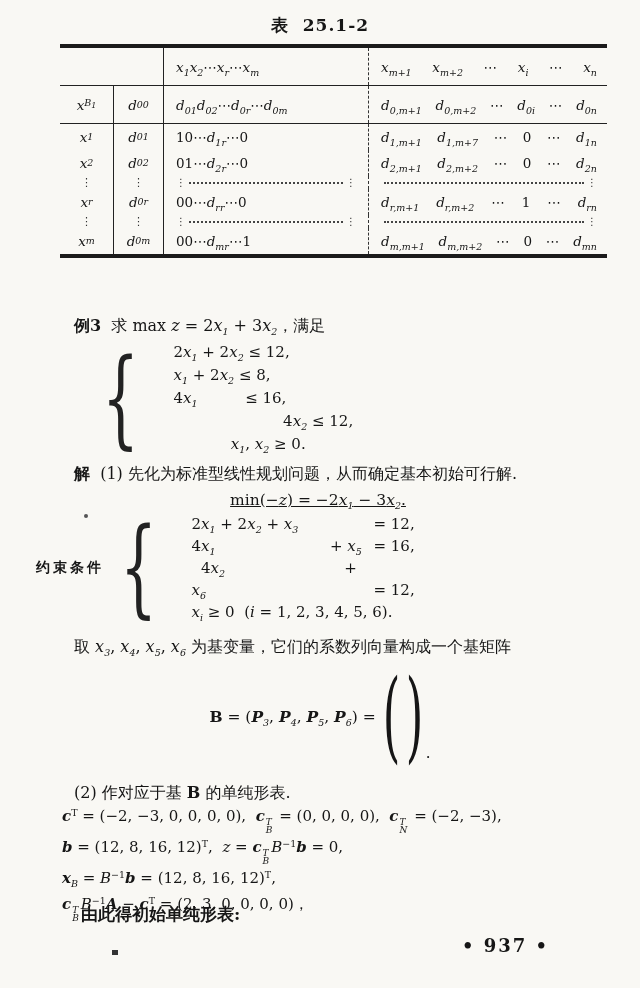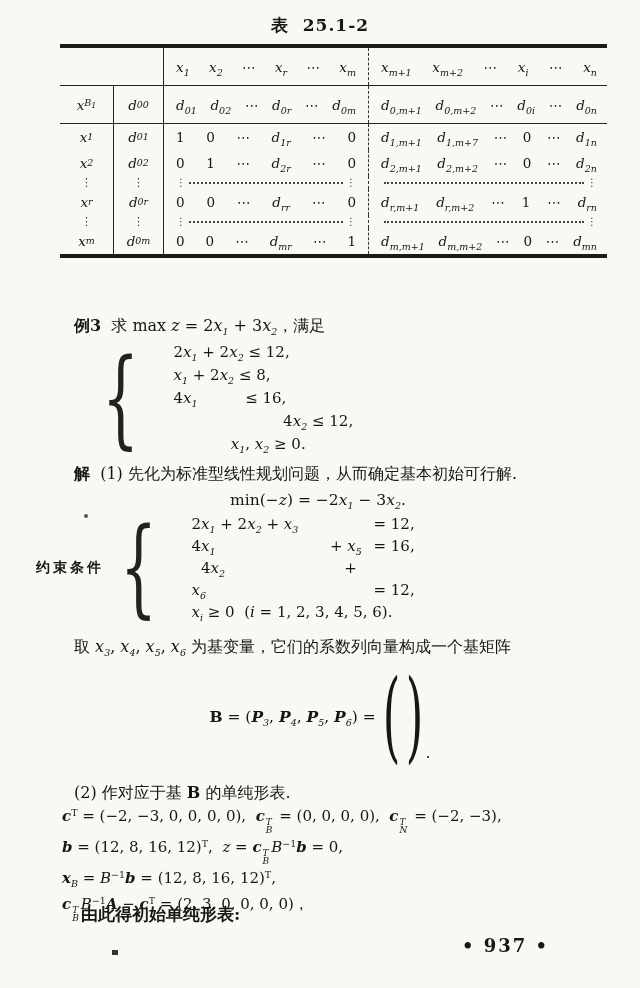--- a/index.html
+++ b/index.html
@@ -12,21 +12,21 @@
   
   .stable{position:absolute;top:44px;left:60px;width:547px;font-size:13.5px;}
   .rule-thick{height:4px;background:#1b1b1b;}
   .trow{display:grid;grid-template-columns:54px 50px 205px 238px;align-items:center;height:26px;}
   .trow.hdr1,.trow.hdr2{height:37px;border-bottom:1px solid #222;}
   .trow.dots{height:13px;}
   .tc{height:100%;display:flex;align-items:center;}
   .c0{justify-content:center;border-right:1px solid #222;}
   .hdr1 .c0{border-right:none;}
   .c1{justify-content:center;border-right:1px solid #222;}
-  .g1{justify-content:space-between;padding:0 12px 0 12px;border-right:1px dashed #333;}
+  .g1{padding:0 12px 0 12px;border-right:1px dashed #333;}
   .g2{justify-content:space-between;padding:0 10px 0 12px;}
   .stable i{font-style:italic;}
   sub{font-size:9.5px;vertical-align:-3.5px;line-height:0;font-style:italic;}
   sub sub{font-size:8px;vertical-align:-2px;}
   sup{font-size:9.5px;vertical-align:5px;line-height:0;}
   .dotc{color:#333;font-size:11px;justify-content:center;}
   .dline{flex:1;border-top:2px dotted #444;margin:0 3px;height:0;}
   .dend{font-size:10px;color:#333;}
   
   .cjk{font-size:16px;}
@@ -34,21 +34,21 @@
   .p4{position:absolute;top:264px;left:42px;width:560px;line-height:25px;}
   .ex3{position:absolute;top:316px;left:42px;width:560px;}
   .math i{font-style:italic;}
   
   .sys1{position:absolute;top:341px;left:102px;display:flex;align-items:center;}
   .brace{display:inline-block;font-size:106px;line-height:112px;font-family:"DejaVu Serif",serif;
          transform:scaleX(0.55);transform-origin:left center;color:#222;}
   .syslines{margin-left:4px;font-size:15px;line-height:23px;}
   
   .sol{position:absolute;top:464px;left:42px;width:560px;}
-  .obj{position:absolute;top:491px;left:0;right:4px;text-align:center;font-size:15.5px;}
+  .obj{position:absolute;top:491px;left:0;right:4px;text-align:center;font-size:15.5px;text-decoration:underline;}
   
   .cons{position:absolute;top:512px;left:36px;display:flex;align-items:center;}
   .conslabel{font-size:14px;font-weight:700;letter-spacing:3px;margin-right:16px;}
   .conslines{margin-left:4px;font-size:15px;line-height:22px;}
   .lhs{display:inline-block;width:182px;text-indent:0;}
   
   .qu{position:absolute;top:637px;left:42px;width:565px;}
   .mx{position:absolute;top:660px;left:0;right:0;height:112px;display:flex;
       justify-content:center;align-items:center;}
   .mxlead{font-size:15.5px;margin-right:4px;}

